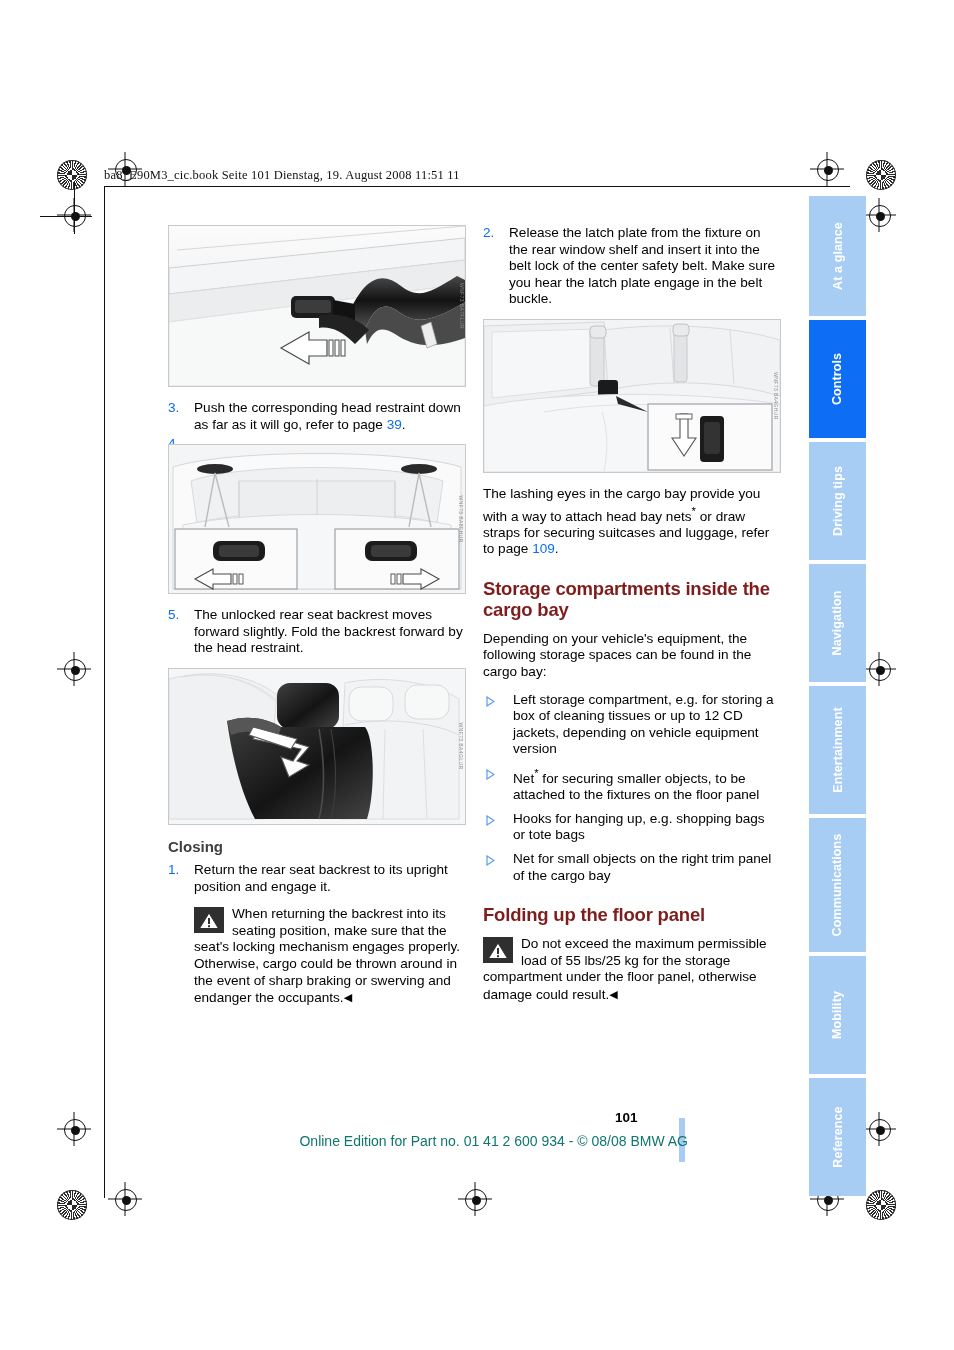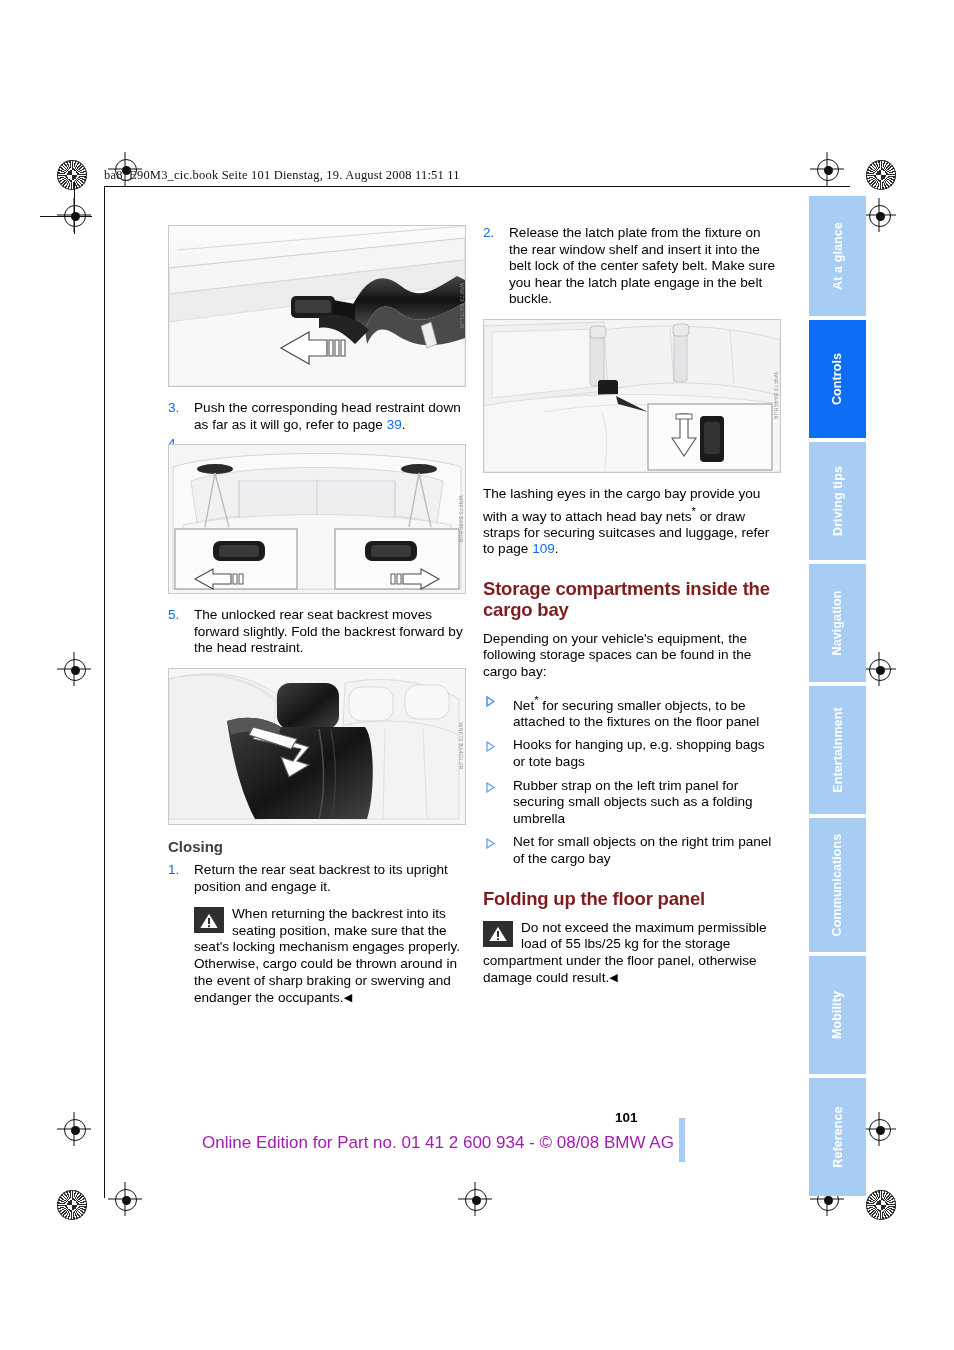--- a/index.html
+++ b/index.html
@@ -79,21 +79,21 @@
     display:flex;align-items:center;justify-content:center;
   }
   .tab.active{background:#0d6ef5;}
   .tab .lbl{
     transform:rotate(-90deg);white-space:nowrap;
     font-size:12.5px;font-weight:bold;color:#ffffff;letter-spacing:.1px;
   }
 
   
   .pageno{position:absolute;left:615px;top:1110px;font-size:13.5px;font-weight:bold;color:#000;}
-  .footer{position:absolute;left:188px;top:1133px;width:500px;text-align:center;font-size:17px;color:#a21caf;}
+  .footer{position:absolute;left:188px;top:1133px;width:500px;text-align:right;font-size:14px;color:#0f766e;}
   .footbar{position:absolute;left:679px;top:1118px;width:6px;height:44px;background:#a8cdf5;}
 </style>
 </head>
 <body>
 
 <div class="page">
 
   <div class="rosette" style="left:57px;top:160px;"></div>
   <div class="rosette" style="left:866px;top:160px;"></div>
   <div class="rosette" style="left:57px;top:1190px;"></div>
@@ -324,32 +324,29 @@
     </div>
 
     <p class="p"><span>The lashing eyes in the cargo bay provide you with a way to attach head bay nets</span><sup>*</sup><span> or draw straps for securing suitcases and luggage, refer to page </span><span class="ref">109</span><span>.</span></p>
 
     <div class="h1">Storage compartments inside the cargo bay</div>
     <p class="p">Depending on your vehicle's equipment, the following storage spaces can be found in the cargo bay:</p>
 
     <ul class="bullets">
       <li><span class="tri hollow"><svg width="9" height="11" viewBox="0 0 9 11">
               <path d="M1 1 L8 5.5 L1 10 Z" fill="none" stroke="#5b9bf0" stroke-width="1.2"></path>
-            </svg></span></li>
+            </svg></span><span>Left storage compartment, e.g. for storing a box of cleaning tissues or up to 12 CD jackets, depending on vehicle equipment version</span></li>
       <li><span class="tri hollow"><svg width="9" height="11" viewBox="0 0 9 11">
               <path d="M1 1 L8 5.5 L1 10 Z" fill="none" stroke="#5b9bf0" stroke-width="1.2"></path>
             </svg></span><span>Net</span><sup>*</sup><span> for securing smaller objects, to be attached to the fixtures on the floor panel</span></li>
       <li><span class="tri hollow"><svg width="9" height="11" viewBox="0 0 9 11">
               <path d="M1 1 L8 5.5 L1 10 Z" fill="none" stroke="#5b9bf0" stroke-width="1.2"></path>
             </svg></span><span>Hooks for hanging up, e.g. shopping bags or tote bags</span></li>
       <li><span class="tri hollow"><svg width="9" height="11" viewBox="0 0 9 11">
               <path d="M1 1 L8 5.5 L1 10 Z" fill="none" stroke="#5b9bf0" stroke-width="1.2"></path>
-            </svg></span><span>Rubber strap on the left trim panel for securing small objects such as a folding umbrella</span></li>
-      <li><span class="tri hollow"><svg width="9" height="11" viewBox="0 0 9 11">
-              <path d="M1 1 L8 5.5 L1 10 Z" fill="none" stroke="#5b9bf0" stroke-width="1.2"></path>
             </svg></span><span>Net for small objects on the right trim panel of the cargo bay</span></li>
     </ul>
 
     <div class="h1">Folding up the floor panel</div>
     <div class="warnbox">
       <span class="warnicon">
         <svg width="22" height="19" viewBox="0 0 22 19">
           <path d="M11 2 L20.5 17.5 L1.5 17.5 Z" fill="#ffffff" stroke="#2f2f2f" stroke-width="1"></path>
           <rect x="10" y="7" width="2" height="6" fill="#2f2f2f"></rect>
           <rect x="10" y="14.2" width="2" height="2" fill="#2f2f2f"></rect>

